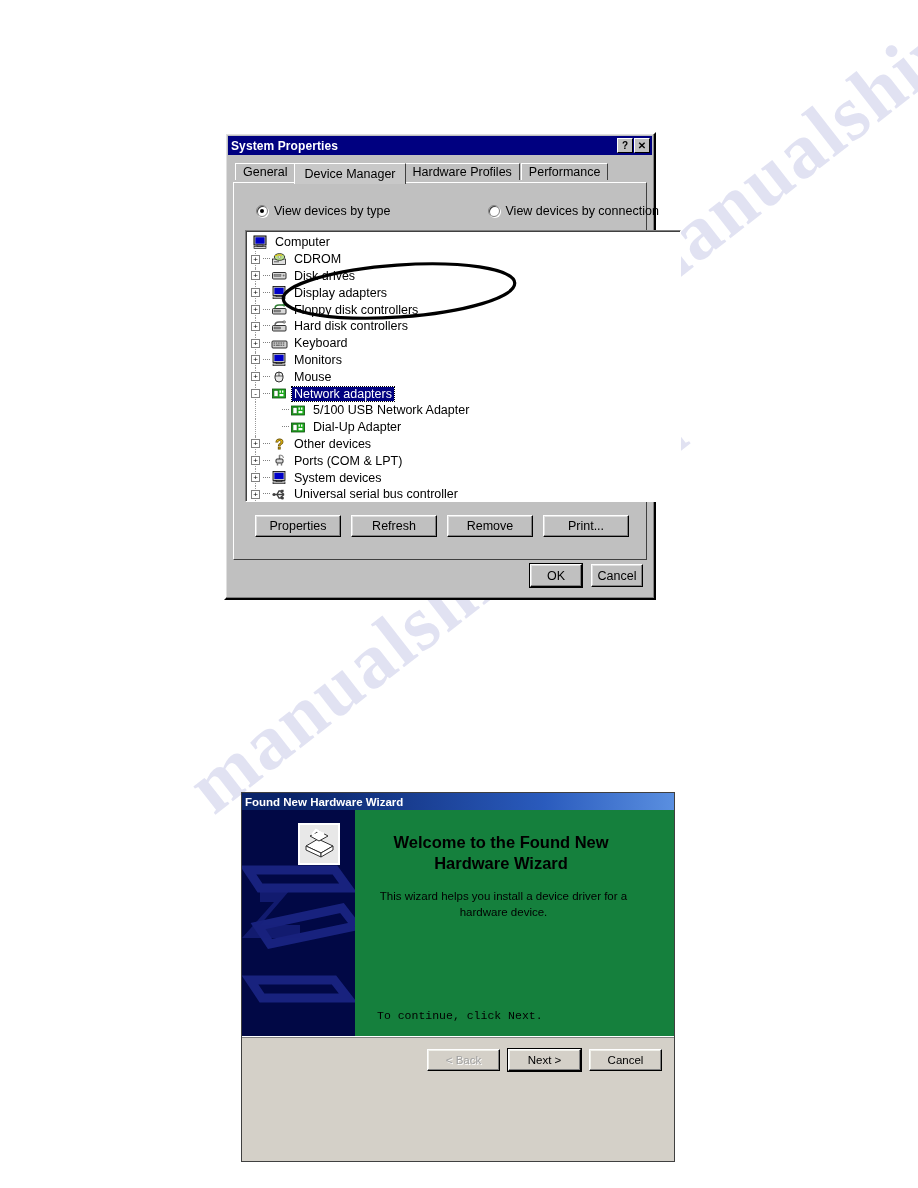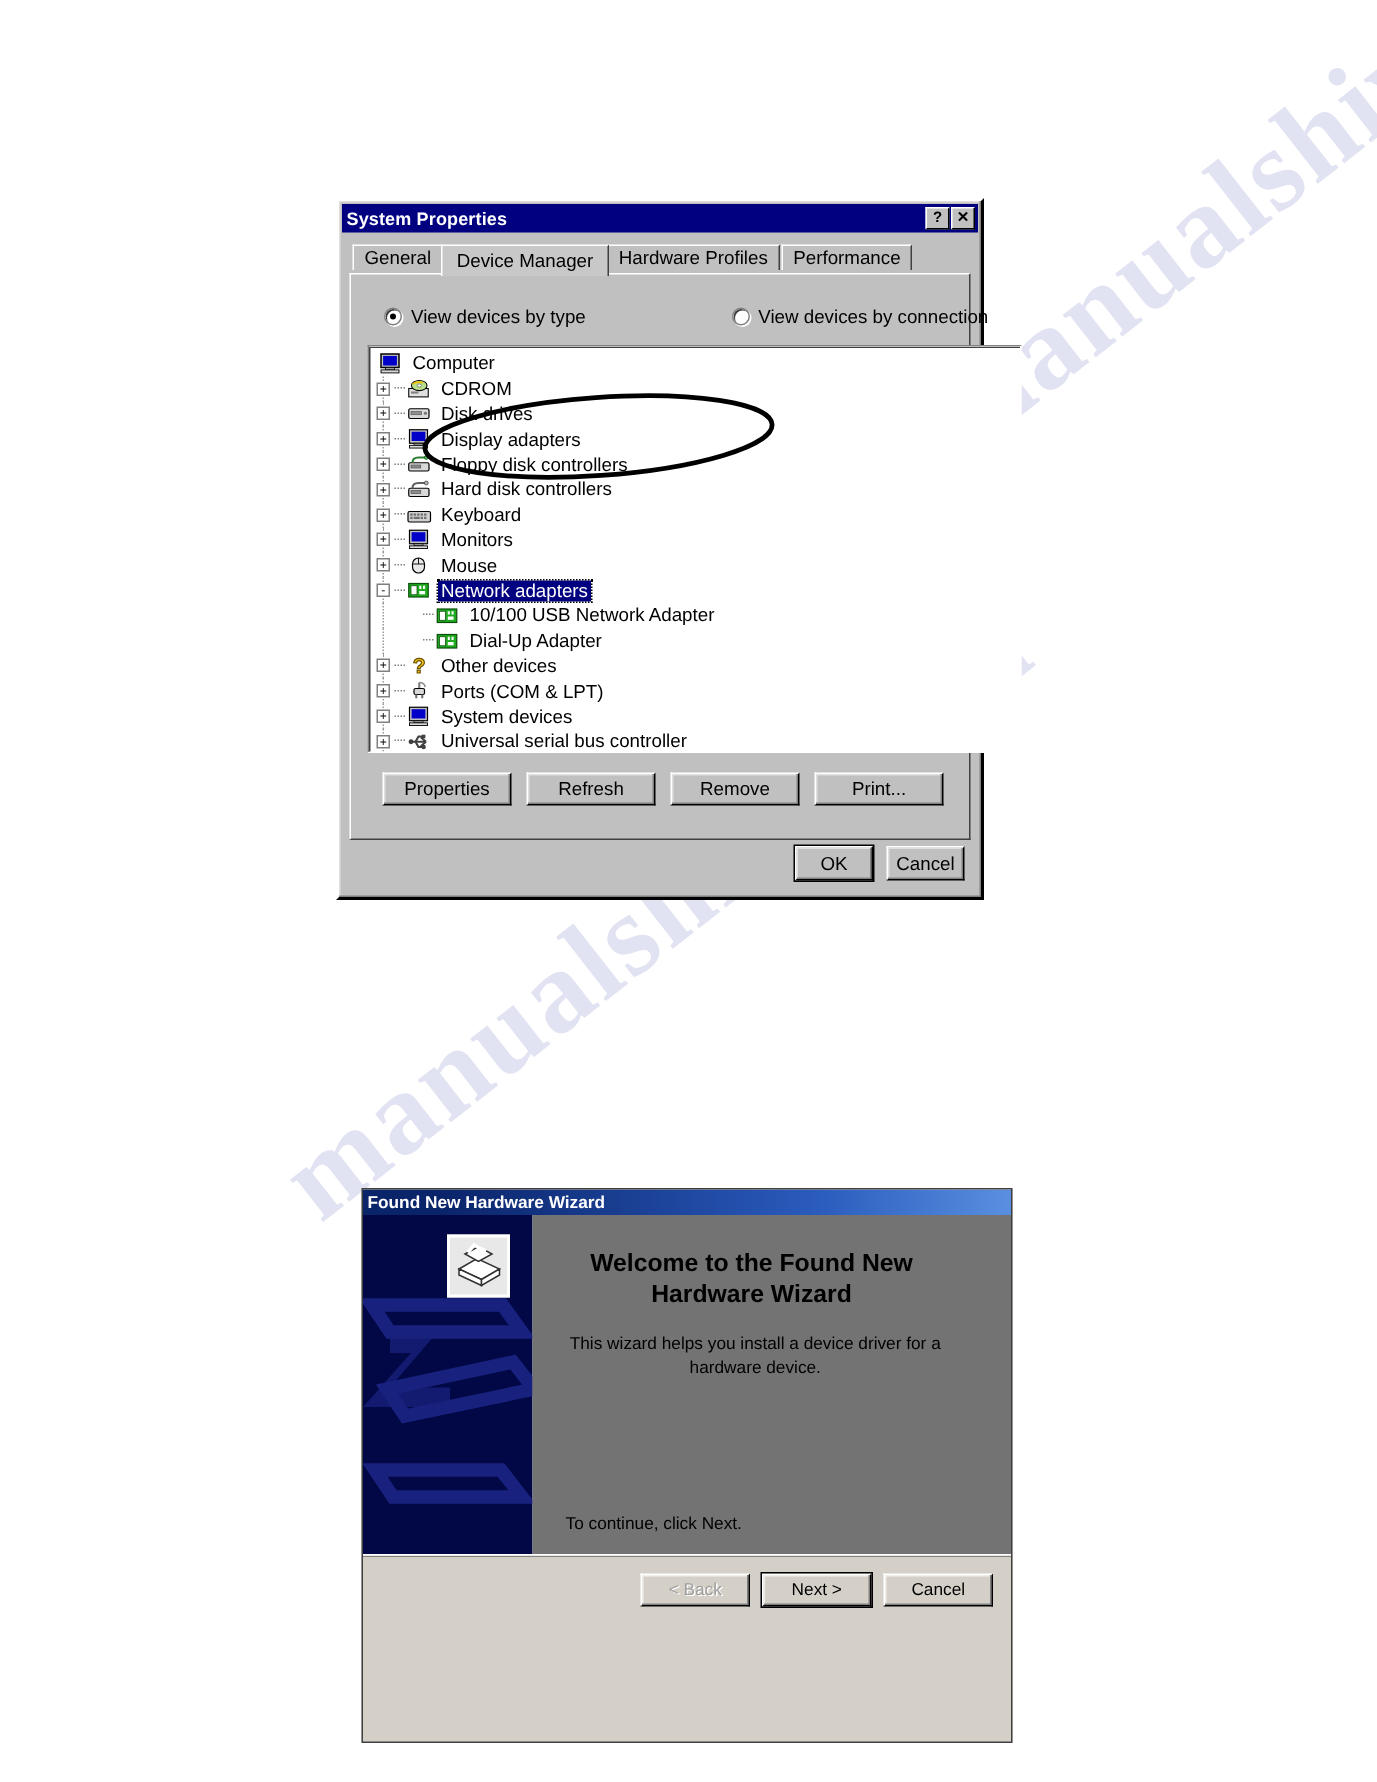--- a/index.html
+++ b/index.html
@@ -339,21 +339,21 @@
     width: 42px; height: 42px;
     background: #e8e8e8;
     border: 2px solid #ffffff;
     box-sizing: border-box;
     display: flex;
     align-items: center;
     justify-content: center;
   }
   .wiz-main {
     flex: 1;
-    background: #737373;
+    background: #15803d;
     padding: 22px 20px 0 22px;
     position: relative;
     box-sizing: border-box;
   }
   .wiz-h1 {
     font-size: 16.5px;
     font-weight: bold;
     color: #000000;
     line-height: 1.25;
     margin: 0 0 16px 0;
@@ -367,21 +367,21 @@
     margin: 0;
     max-width: 253px;
     font-family: "Liberation Sans", sans-serif;
   }
   .wiz-continue {
     position: absolute;
     left: 22px;
     bottom: 14px;
     font-size: 11.5px;
     color: #000000;
-    font-family: Liberation Sans, sans-serif;
+    font-family: Liberation Mono, monospace;
   }
   .wiz-footer {
     position: absolute;
     left: 0; right: 0;
     top: 243px;
     height: 50px;
     background: #d4d0c8;
     border-top: 1px solid #ffffff;
     box-shadow: inset 0 1px 0 #808080;
   }
@@ -586,21 +586,21 @@
         <div class="node lvl2">
           <span class="vline"></span>
           <span class="dashline"></span>
           <span class="nicon"><svg width="17" height="15" viewBox="0 0 17 15">
               <rect x="1.5" y="3" width="13" height="9" fill="#1faa1f" stroke="#0b4d0b" stroke-width=".8"></rect>
               <rect x="3" y="4.5" width="4" height="6" fill="#ffffff" stroke="#0b4d0b" stroke-width=".5"></rect>
               <rect x="8.5" y="4.5" width="1.4" height="2.2" fill="#ffffff"></rect>
               <rect x="11" y="4.5" width="1.4" height="2.2" fill="#ffffff"></rect>
               <rect x="8.5" y="8" width="3.9" height="2.2" fill="#ffffff"></rect>
             </svg></span>
-          <span class="nlabel">10/100 USB Network Adapter</span>
+          <span class="nlabel">5/100 USB Network Adapter</span>
         </div>
         <div class="node lvl2">
           <span class="vline"></span>
           <span class="dashline"></span>
           <span class="nicon"><svg width="17" height="15" viewBox="0 0 17 15">
               <rect x="1.5" y="3" width="13" height="9" fill="#1faa1f" stroke="#0b4d0b" stroke-width=".8"></rect>
               <rect x="3" y="4.5" width="4" height="6" fill="#ffffff" stroke="#0b4d0b" stroke-width=".5"></rect>
               <rect x="8.5" y="4.5" width="1.4" height="2.2" fill="#ffffff"></rect>
               <rect x="11" y="4.5" width="1.4" height="2.2" fill="#ffffff"></rect>
               <rect x="8.5" y="8" width="3.9" height="2.2" fill="#ffffff"></rect>

